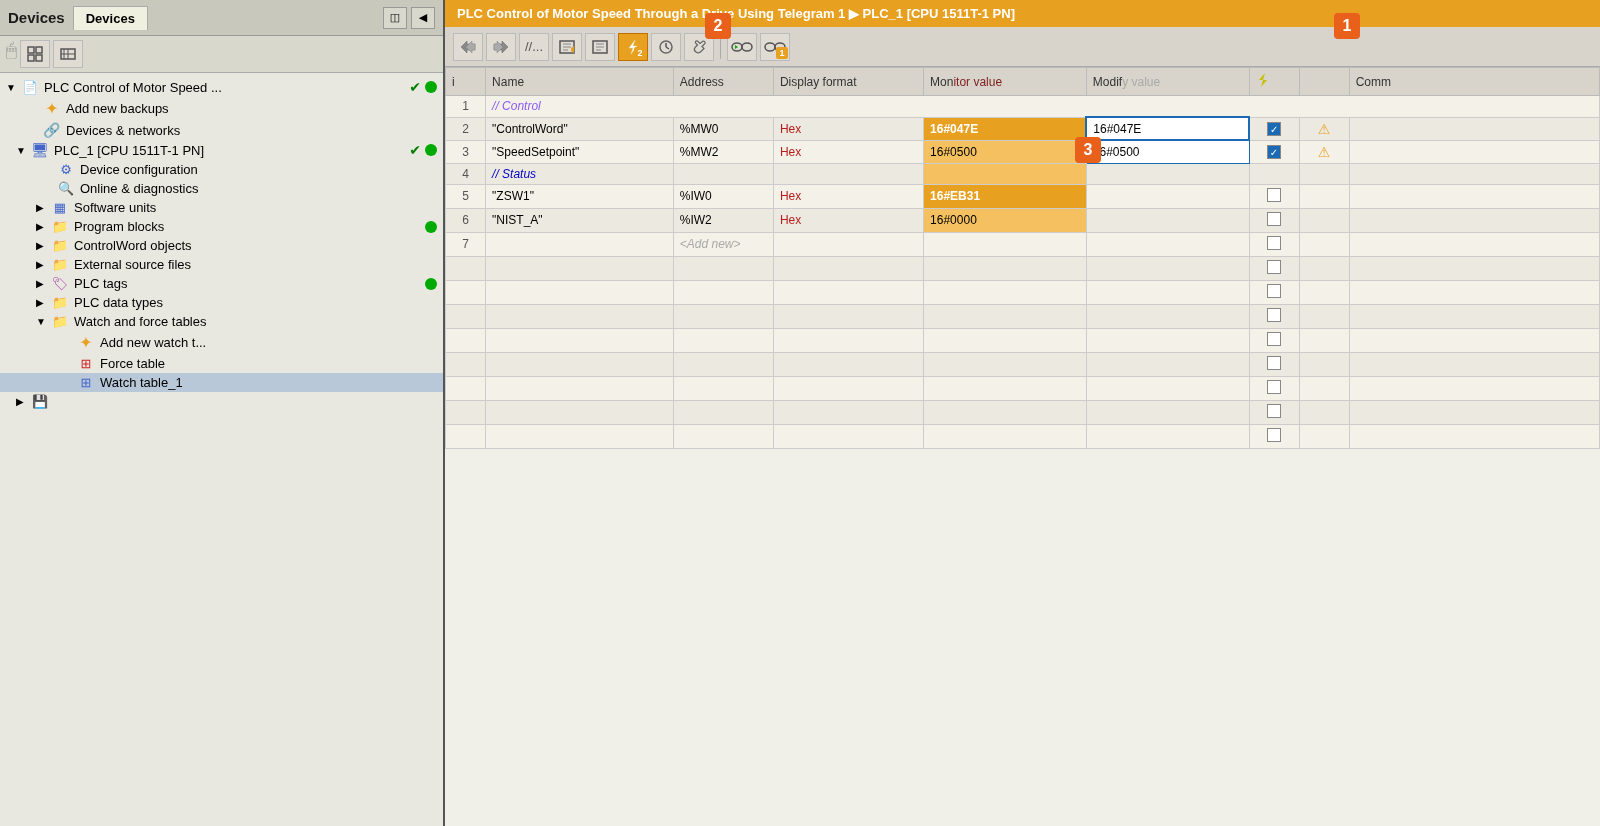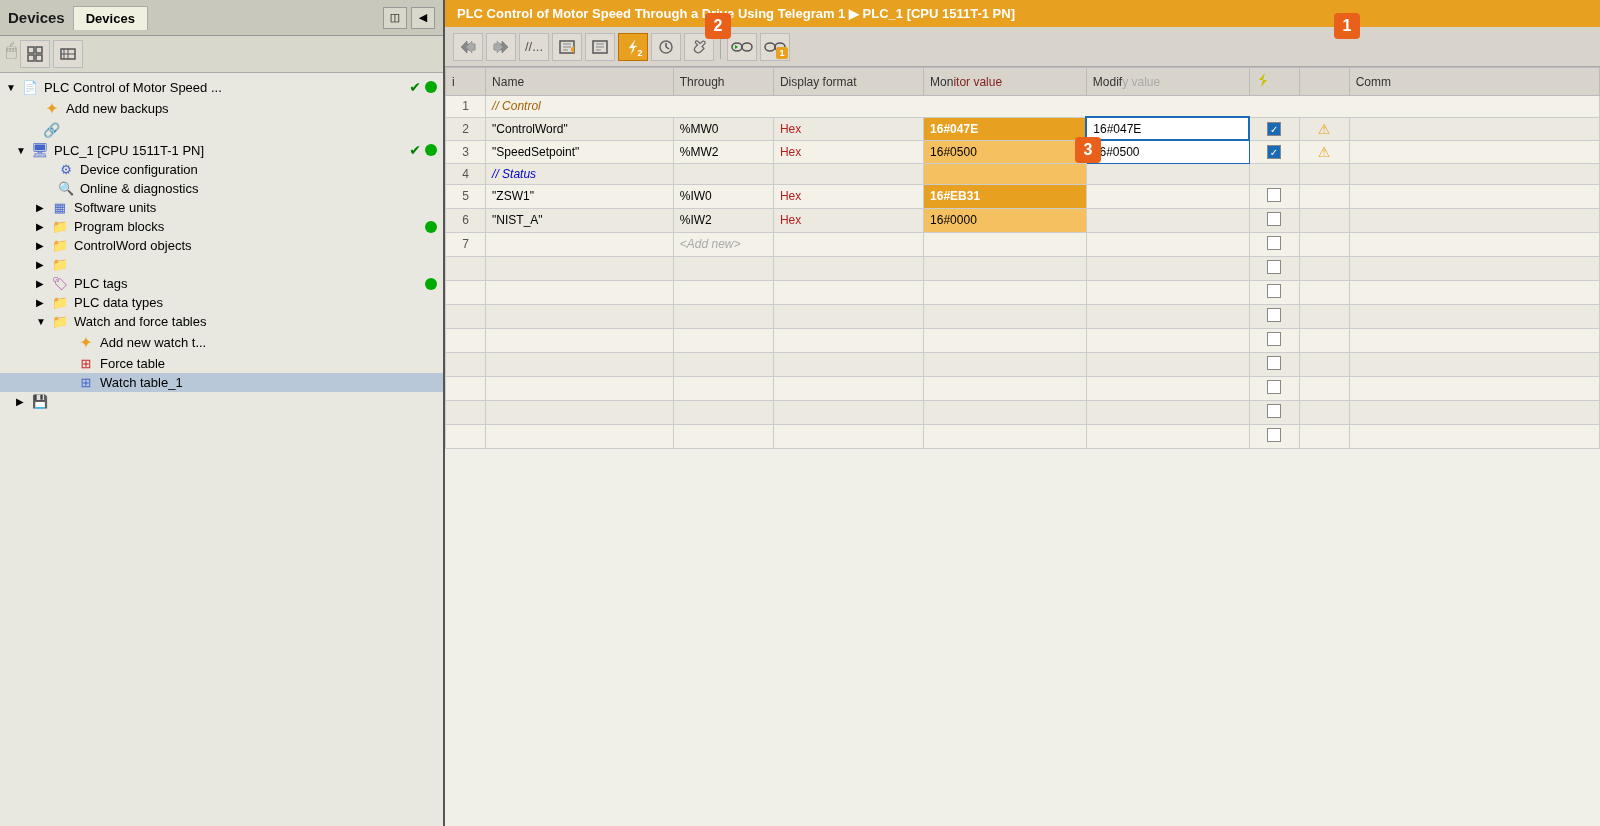--- a/index.html
+++ b/index.html
@@ -336,20 +336,21 @@
 
       <div class="tree-item" style="padding-left: 28px;">
         <span class="arrow"></span>
         <span class="item-icon" style="color:#e8a020; font-size:16px;">✦</span>
         <span class="item-label">Add new backups</span>
       </div>
 
       <div class="tree-item" style="padding-left: 28px;">
         <span class="arrow"></span>
         <span class="item-icon" style="font-size:14px;">🔗</span>
+        <span class="item-label">Devices &amp; networks</span>
       </div>
 
       <div class="tree-item" style="padding-left: 16px;">
         <span class="arrow">▼</span>
         <span class="item-icon" style="color:#4466cc; font-size:14px;">🖥</span>
         <span class="item-label">PLC_1 [CPU 1511T-1 PN]</span>
         <span class="check-green">✔</span>
         <span class="dot-green"></span>
       </div>
 
@@ -380,20 +381,21 @@
 
       <div class="tree-item" style="padding-left: 36px;">
         <span class="arrow">▶</span>
         <span class="item-icon" style="color:#c8a000;">📁</span>
         <span class="item-label">ControlWord objects</span>
       </div>
 
       <div class="tree-item" style="padding-left: 36px;">
         <span class="arrow">▶</span>
         <span class="item-icon" style="color:#c8a000;">📁</span>
+        <span class="item-label">External source files</span>
       </div>
 
       <div class="tree-item" style="padding-left: 36px;">
         <span class="arrow">▶</span>
         <span class="item-icon" style="color:#aa44aa;">🏷</span>
         <span class="item-label">PLC tags</span>
         <span class="dot-green"></span>
       </div>
 
       <div class="tree-item" style="padding-left: 36px;">
@@ -517,42 +519,42 @@
 
     <div class="watch-table" style="position:relative;">
 
       <div class="annotation-badge" style="position:absolute; top: 70px; left: 630px; z-index: 20; font-size: 16px; width: 26px; height: 26px; border-radius: 4px;">3</div>
 
       <table>
         <thead>
           <tr>
             <th class="col-i">i</th>
             <th class="col-name">Name</th>
-            <th class="col-addr">Through</th>
+            <th class="col-addr">Address</th>
             <th class="col-fmt">Display format</th>
             <th class="col-mon" style="position:relative;">
               <span>Mon</span><span style="color:#7f1d1d;">itor value</span>
             </th>
             <th class="col-modval">
               <span>Modif</span><span style="color:#aaa;">y value</span>
             </th>
             <th class="col-icon1">
               <svg width="14" height="16" viewBox="0 0 14 16">
                   <path d="M9 1 L3 8 L7 8 L5 15 L11 8 L7 8 Z" fill="#c8c000"></path>
                 </svg>
             </th>
             <th class="col-icon2"></th>
             <th class="col-comm">Comm</th>
           </tr>
         </thead>
         <tbody>
 
           <tr>
             <td class="row-num">1</td>
-            <td class="italic-blue" colspan="8" style="color:#a16207;">// Control</td>
+            <td class="italic-blue" colspan="8" style="color:#8b5cf6;">// Control</td>
           </tr>
 
           <tr>
             <td class="row-num">2</td>
             <td class="name-cell">"ControlWord"</td>
             <td class="addr-cell">%MW0</td>
             <td class="fmt-cell">Hex</td>
             <td class="monitor-orange">16#047E</td>
             <td class="modify-selected">16#047E</td>
             <td class="checkbox-cell"><div class="cb checked"></div></td>

